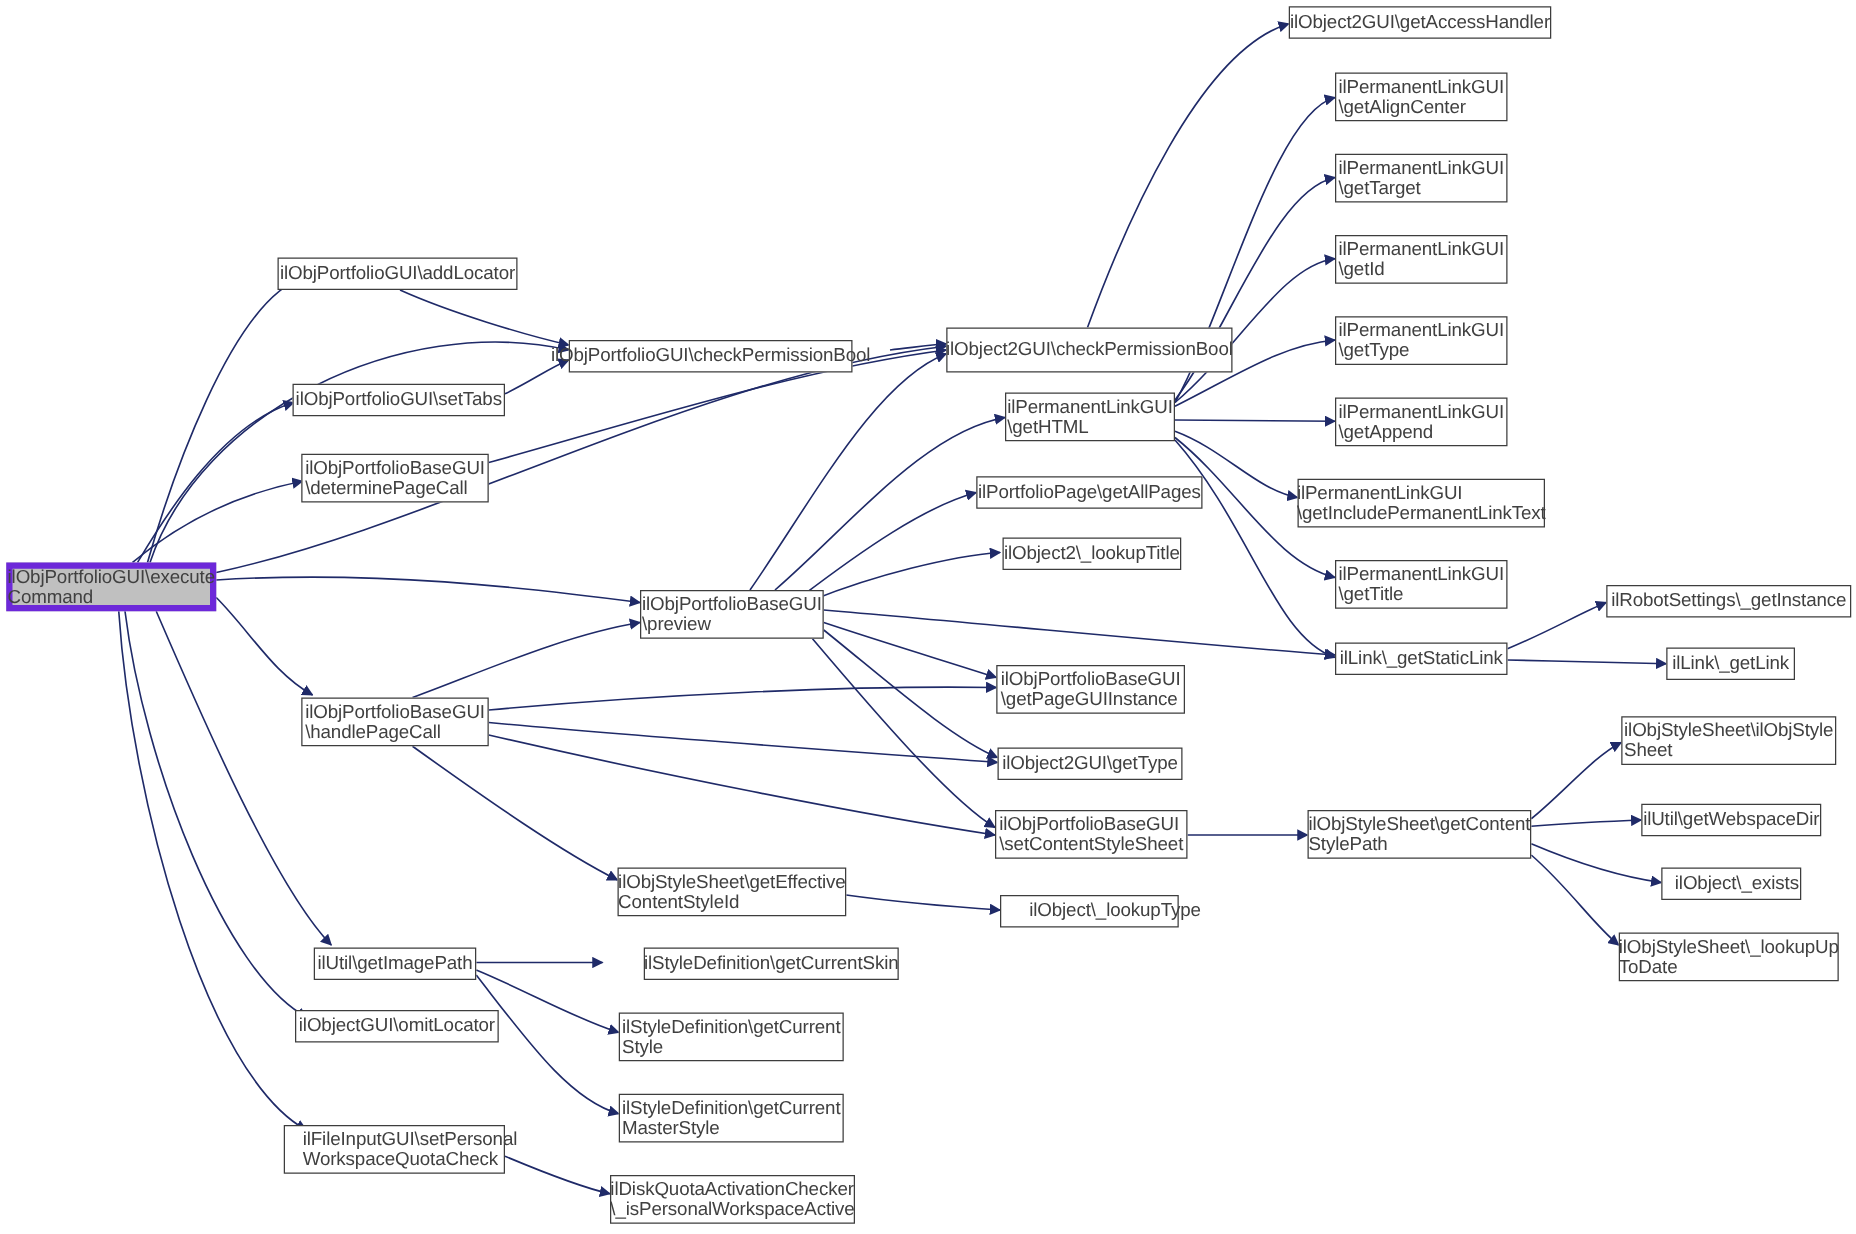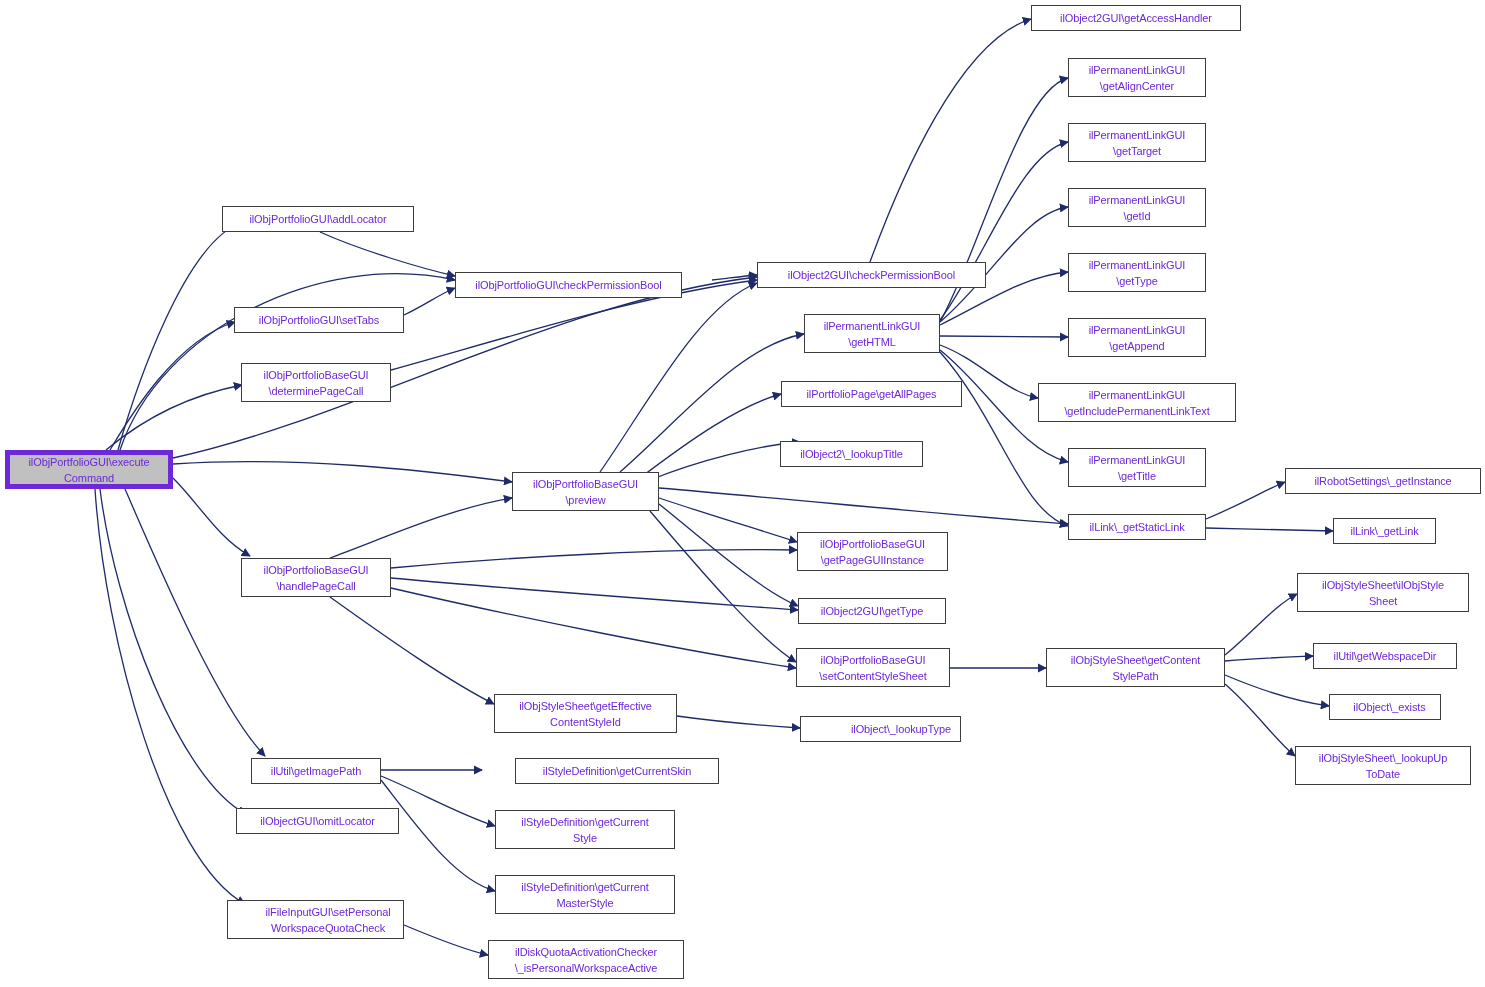--- a/index.html
+++ b/index.html
@@ -17,26 +17,26 @@
     left:0;top:0;
     width:1485px;
     height:987px;
     pointer-events:none;
   }
   .node{
     position:absolute;
     box-sizing:border-box;
     border:1px solid #3d3d3d;
     background:#ffffff;
-    color:#6d28d9;
+    color:#404040;
     display:flex;
     align-items:center;
     justify-content:center;
-    text-align:center;
-    font-size:11px;
+    text-align:left;
+    font-size:15px;
     line-height:16px;
     letter-spacing:-0.1px;
     white-space:pre-line;
     z-index:3;
     padding:0 3px;
   }
   .node.root{
     background:#c0c0c0;
     border:5px solid #6d28d9;
   }
@@ -113,31 +113,31 @@
       <div class="node" style="left: 512px; top: 472px; width: 147px; height: 39px;">ilObjPortfolioBaseGUI
 \preview</div>
       <div class="node" style="left: 241px; top: 558px; width: 150px; height: 39px;">ilObjPortfolioBaseGUI
 \handlePageCall</div>
       <div class="node" style="left: 494px; top: 694px; width: 183px; height: 39px;">ilObjStyleSheet\getEffective
 ContentStyleId</div>
       <div class="node" style="left: 251px; top: 758px; width: 130px; height: 26px;">ilUtil\getImagePath</div>
       <div class="node" style="left: 236px; top: 808px; width: 163px; height: 26px;">ilObjectGUI\omitLocator</div>
       <div class="node" style="left: 227px; top: 900px; width: 177px; height: 39px; padding-left: 28px;">ilFileInputGUI\setPersonal
 WorkspaceQuotaCheck</div>
-      <div class="node" style="left: 757px; top: 262px; width: 229px; height: 26px;">ilObject2GUI\checkPermissionBool</div>
+      <div class="node" style="left: 757px; top: 262px; width: 229px; height: 36px;">ilObject2GUI\checkPermissionBool</div>
       <div class="node" style="left: 804px; top: 314px; width: 136px; height: 39px;">ilPermanentLinkGUI
 \getHTML</div>
       <div class="node" style="left: 781px; top: 381px; width: 181px; height: 26px;">ilPortfolioPage\getAllPages</div>
-      <div class="node" style="left: 780px; top: 430px; width: 143px; height: 26px; margin-top: 11px;">ilObject2\_lookupTitle</div>
+      <div class="node" style="left: 802px; top: 430px; width: 143px; height: 26px;">ilObject2\_lookupTitle</div>
       <div class="node" style="left: 797px; top: 532px; width: 151px; height: 39px;">ilObjPortfolioBaseGUI
 \getPageGUIInstance</div>
       <div class="node" style="left: 798px; top: 598px; width: 148px; height: 26px;">ilObject2GUI\getType</div>
       <div class="node" style="left: 796px; top: 648px; width: 154px; height: 39px;">ilObjPortfolioBaseGUI
 \setContentStyleSheet</div>
-      <div class="node" style="left: 800px; top: 716px; width: 161px; height: 26px; padding-left: 44px;">ilObject\_lookupType</div>
+      <div class="node" style="left: 800px; top: 716px; width: 143px; height: 26px; padding-left: 44px;">ilObject\_lookupType</div>
       <div class="node" style="left: 482px; top: 758px; width: 204px; height: 26px; margin-left: 33px;">ilStyleDefinition\getCurrentSkin</div>
       <div class="node" style="left: 495px; top: 810px; width: 180px; height: 39px;">ilStyleDefinition\getCurrent
 Style</div>
       <div class="node" style="left: 495px; top: 875px; width: 180px; height: 39px;">ilStyleDefinition\getCurrent
 MasterStyle</div>
       <div class="node" style="left: 488px; top: 940px; width: 196px; height: 39px;">ilDiskQuotaActivationChecker
 \_isPersonalWorkspaceActive</div>
       <div class="node" style="left: 1031px; top: 5px; width: 210px; height: 26px;">ilObject2GUI\getAccessHandler</div>
       <div class="node" style="left: 1068px; top: 58px; width: 138px; height: 39px;">ilPermanentLinkGUI
 \getAlignCenter</div>

